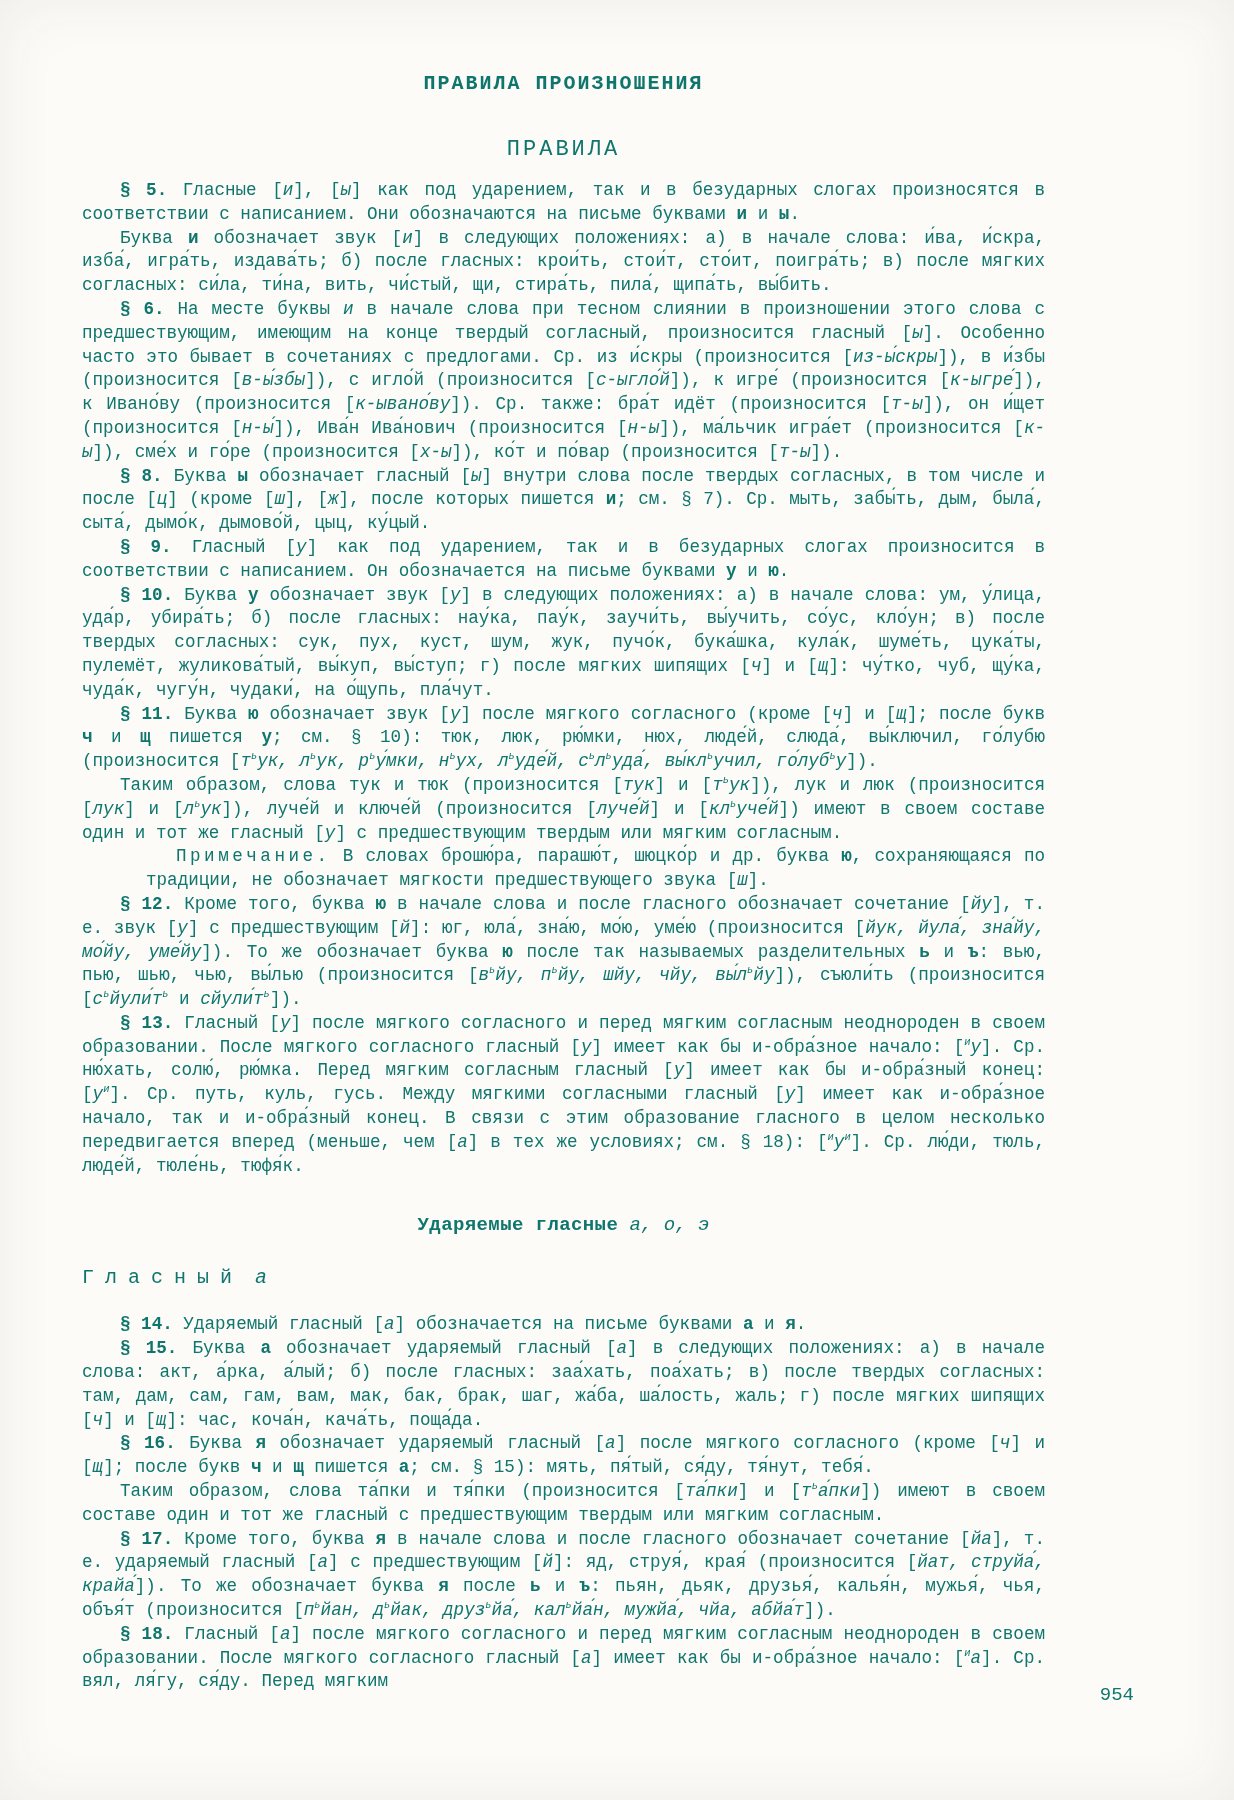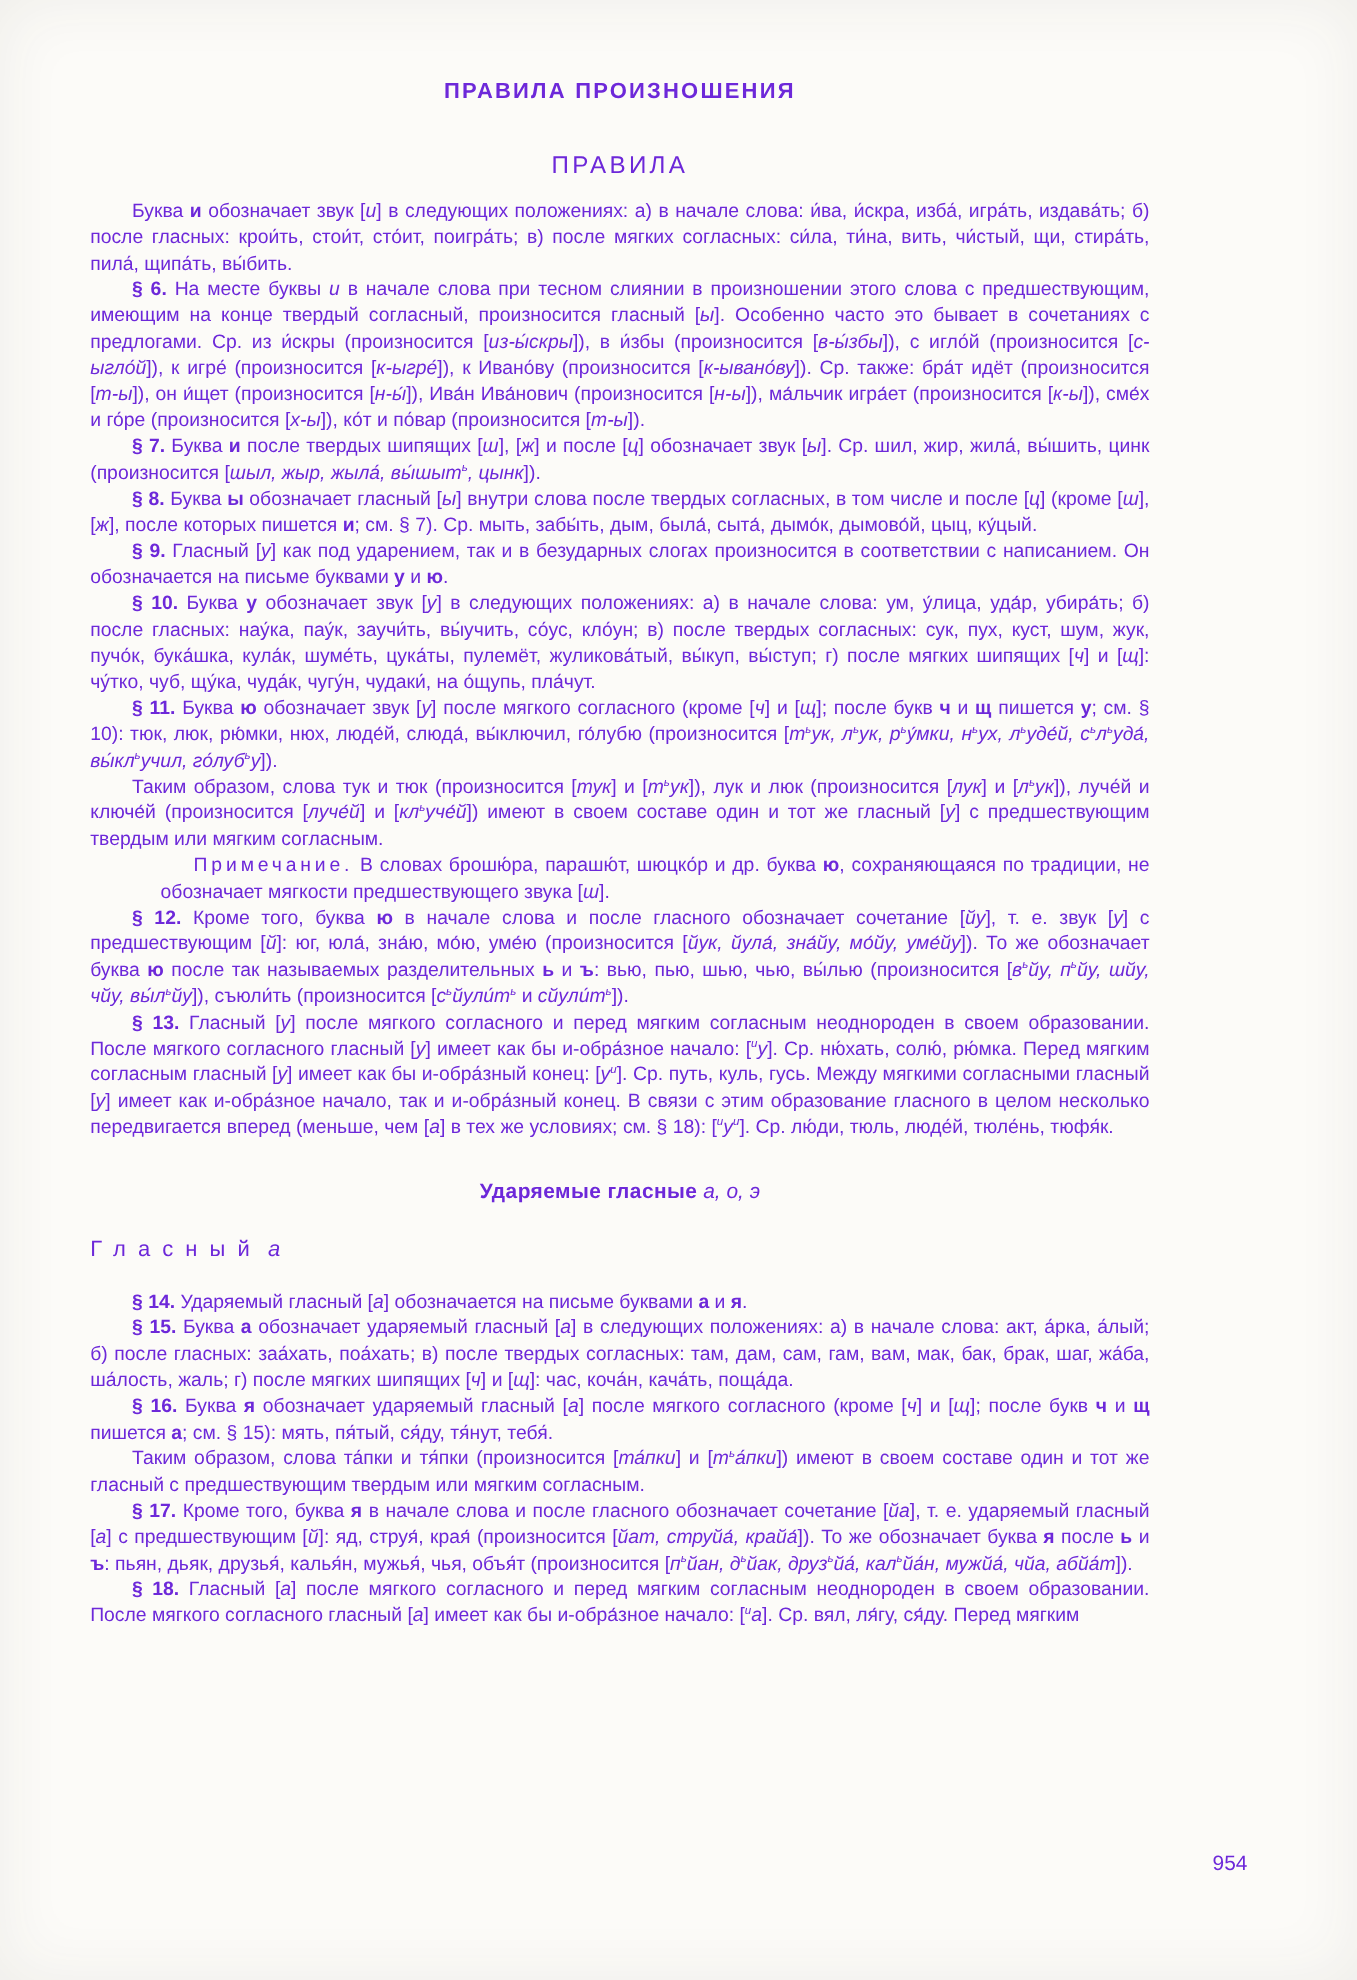--- a/index.html
+++ b/index.html
@@ -1,22 +1,22 @@
 <!DOCTYPE html>
 <html lang="ru"><head>
 <meta charset="utf-8">
 <style>
   html, body { margin:0; padding:0; background:#f4f2ee; }
   .page {
     position:relative;
     width:1234px; height:1800px;
     margin:0 auto;
     background:#fcfbf8;
-    color:#6d28d9;
-    font-family:Liberation Sans, sans-serif;
+    color:#0f766e;
+    font-family:Liberation Mono, monospace;
     overflow:hidden;
     box-shadow:inset 0 0 60px rgba(60,55,45,0.07);
   }
   .content {
     position:absolute; left:82px; top:0; width:963px;
   }
   h1.doc-title {
     margin:0; padding-top:72px;
     text-align:center;
     font-size:20px; font-weight:bold; letter-spacing:2px;
@@ -69,23 +69,23 @@
 
 <div class="page">
   <div class="content">
 
     <h1 class="doc-title">ПРАВИЛА ПРОИЗНОШЕНИЯ</h1>
 
     <h2 class="part-heading">ПРАВИЛА</h2>
 
     <section>
       <div class="blocks">
+          <p><b>§ 5.</b> Гласные [<i>и</i>], [<i>ы</i>] как под ударением, так и в безударных слогах произносятся в соответствии с написанием. Они обозначаются на письме буквами <b>и</b> и <b>ы</b>.</p>
           <p>Буква <b>и</b> обозначает звук [<i>и</i>] в следующих положениях: а) в начале слова: и́ва, и́скра, изба́, игра́ть, издава́ть; б) после гласных: крои́ть, стои́т, сто́ит, поигра́ть; в) после мягких согласных: си́ла, ти́на, вить, чи́стый, щи, стира́ть, пила́, щипа́ть, вы́бить.</p>
           <p><b>§ 6.</b> На месте буквы <i>и</i> в начале слова при тесном слиянии в произношении этого слова с предшествующим, имеющим на конце твердый согласный, произносится гласный [<i>ы</i>]. Особенно часто это бывает в сочетаниях с предлогами. Ср. из и́скры (произносится [<i>из-ы́скры</i>]), в и́збы (произносится [<i>в-ы́збы</i>]), с игло́й (произносится [<i>с-ыгло́й</i>]), к игре́ (произносится [<i>к-ыгре́</i>]), к Ивано́ву (произносится [<i>к-ывано́ву</i>]). Ср. также: бра́т идёт (произносится [<i>т-ы</i>]), он и́щет (произносится [<i>н-ы́</i>]), Ива́н Ива́нович (произносится [<i>н-ы</i>]), ма́льчик игра́ет (произносится [<i>к-ы</i>]), сме́х и го́ре (произносится [<i>х-ы</i>]), ко́т и по́вар (произносится [<i>т-ы</i>]).</p>
-          <p><b>§ 7.</b> Буква <b>и</b> после твердых шипящих [<i>ш</i>], [<i>ж</i>] и после [<i>ц</i>] обозначает звук [<i>ы</i>]. Ср. шил, жир, жила́, вы́шить, цинк (произносится [<i>шыл, жыр, жыла́, вы́шыт<sup>ь</sup>, цынк</i>]).</p>
           <p><b>§ 8.</b> Буква <b>ы</b> обозначает гласный [<i>ы</i>] внутри слова после твердых согласных, в том числе и после [<i>ц</i>] (кроме [<i>ш</i>], [<i>ж</i>], после которых пишется <b>и</b>; см. § 7). Ср. мыть, забы́ть, дым, была́, сыта́, дымо́к, дымово́й, цыц, ку́цый.</p>
           <p><b>§ 9.</b> Гласный [<i>у</i>] как под ударением, так и в безударных слогах произносится в соответствии с написанием. Он обозначается на письме буквами <b>у</b> и <b>ю</b>.</p>
           <p><b>§ 10.</b> Буква <b>у</b> обозначает звук [<i>у</i>] в следующих положениях: а) в начале слова: ум, у́лица, уда́р, убира́ть; б) после гласных: нау́ка, пау́к, заучи́ть, вы́учить, со́ус, кло́ун; в) после твердых согласных: сук, пух, куст, шум, жук, пучо́к, бука́шка, кула́к, шуме́ть, цука́ты, пулемёт, жуликова́тый, вы́куп, вы́ступ; г) после мягких шипящих [<i>ч</i>] и [<i>щ</i>]: чу́тко, чуб, щу́ка, чуда́к, чугу́н, чудаки́, на о́щупь, пла́чут.</p>
           <p><b>§ 11.</b> Буква <b>ю</b> обозначает звук [<i>у</i>] после мягкого согласного (кроме [<i>ч</i>] и [<i>щ</i>]; после букв <b>ч</b> и <b>щ</b> пишется <b>у</b>; см. § 10): тюк, люк, рю́мки, нюх, люде́й, слюда́, вы́ключил, го́лубю (произносится [<i>т<sup>ь</sup>ук, л<sup>ь</sup>ук, р<sup>ь</sup>у́мки, н<sup>ь</sup>ух, л<sup>ь</sup>уде́й, с<sup>ь</sup>л<sup>ь</sup>уда́, вы́кл<sup>ь</sup>учил, го́луб<sup>ь</sup>у</i>]).</p>
           <p>Таким образом, слова тук и тюк (произносится [<i>тук</i>] и [<i>т<sup>ь</sup>ук</i>]), лук и люк (произносится [<i>лук</i>] и [<i>л<sup>ь</sup>ук</i>]), луче́й и ключе́й (произносится [<i>луче́й</i>] и [<i>кл<sup>ь</sup>уче́й</i>]) имеют в своем составе один и тот же гласный [<i>у</i>] с предшествующим твердым или мягким согласным.</p>
           <p class="note"><span class="spaced-label">Примечание.</span> В словах брошю́ра, парашю́т, шюцко́р и др. буква <b>ю</b>, сохраняющаяся по традиции, не обозначает мягкости предшествующего звука [<i>ш</i>].</p>
           <p><b>§ 12.</b> Кроме того, буква <b>ю</b> в начале слова и после гласного обозначает сочетание [<i>йу</i>], т. е. звук [<i>у</i>] с предшествующим [<i>й</i>]: юг, юла́, зна́ю, мо́ю, уме́ю (произносится [<i>йук, йула́, зна́йу, мо́йу, уме́йу</i>]). То же обозначает буква <b>ю</b> после так называемых разделительных <b>ь</b> и <b>ъ</b>: вью, пью, шью, чью, вы́лью (произносится [<i>в<sup>ь</sup>йу, п<sup>ь</sup>йу, шйу, чйу, вы́л<sup>ь</sup>йу</i>]), съюли́ть (произносится [<i>с<sup>ь</sup>йули́т<sup>ь</sup></i> и <i>сйули́т<sup>ь</sup></i>]).</p>
           <p><b>§ 13.</b> Гласный [<i>у</i>] после мягкого согласного и перед мягким согласным неоднороден в своем образовании. После мягкого согласного гласный [<i>у</i>] имеет как бы и-обра́зное начало: [<i><sup>и</sup>у</i>]. Ср. ню́хать, солю́, рю́мка. Перед мягким согласным гласный [<i>у</i>] имеет как бы и-обра́зный конец: [<i>у<sup>и</sup></i>]. Ср. путь, куль, гусь. Между мягкими согласными гласный [<i>у</i>] имеет как и-обра́зное начало, так и и-обра́зный конец. В связи с этим образование гласного в целом несколько передвигается вперед (меньше, чем [<i>а</i>] в тех же условиях; см. § 18): [<i><sup>и</sup>у<sup>и</sup></i>]. Ср. лю́ди, тюль, люде́й, тюле́нь, тюфя́к.</p>
         </div>
     </section>

